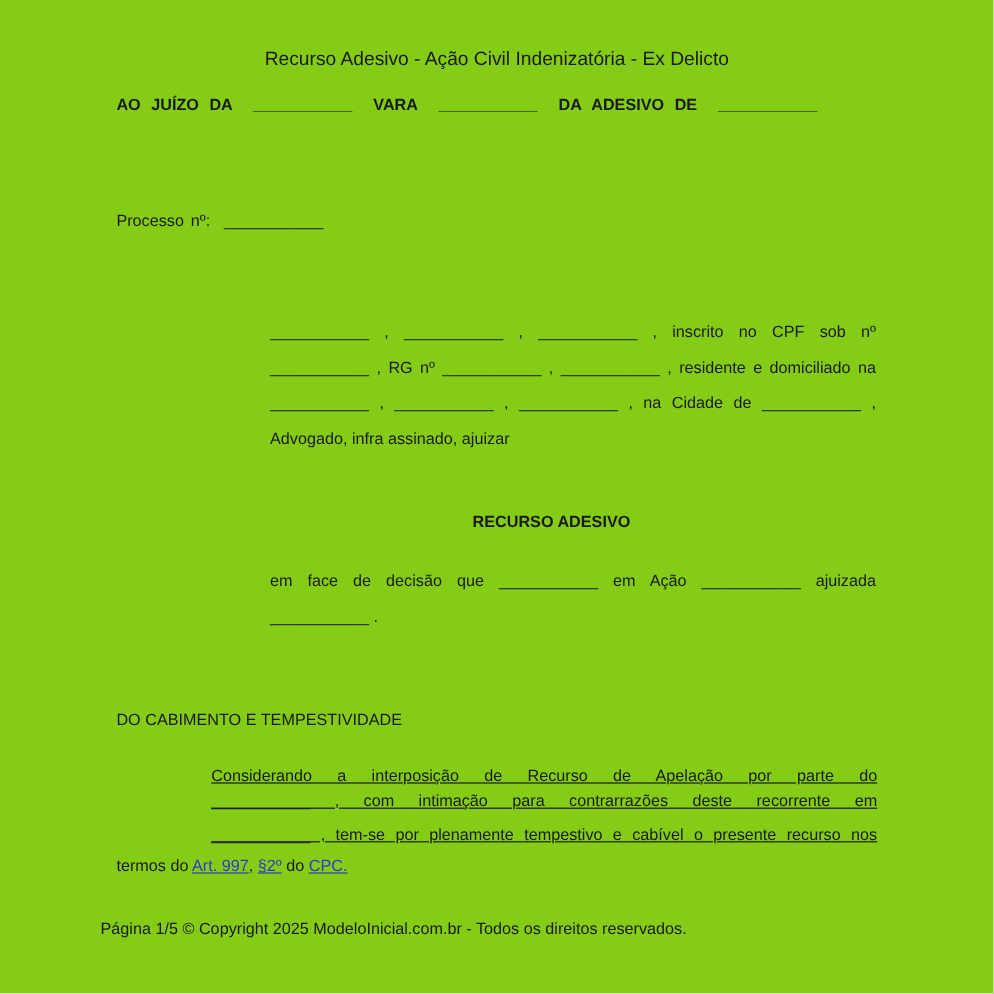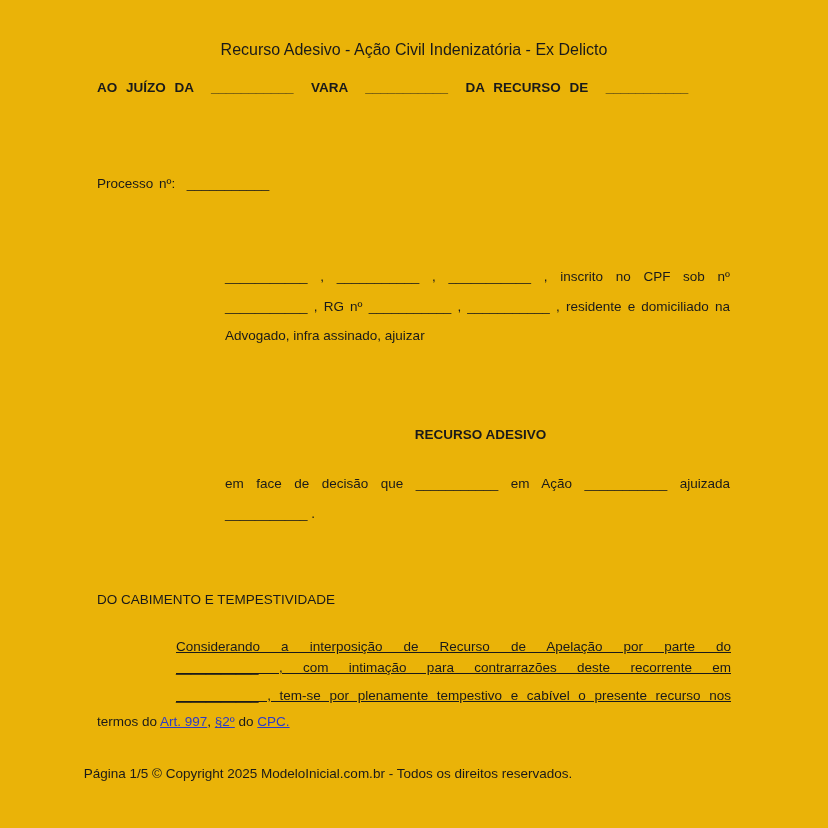--- a/index.html
+++ b/index.html
@@ -2,21 +2,21 @@
 <html style="--link-color: #2d3cc8; --text-color: #1a1a1a;"><head>
 <meta charset="utf-8">
 <style>
   :root { --link-color: #2d3cc8; --text-color: #1a1a1a; }
   * { box-sizing: border-box; }
   html, body { margin: 0; padding: 0; background: #ffffff; }
   .page {
     position: relative;
     width: 828px;
     height: 828px;
-    background: #eab308;
+    background: #84cc16;
     font-family: "Liberation Sans", sans-serif;
     color: var(--text-color);
     font-size: 13.5px;
     overflow: hidden;
     padding-left: 10px;
   }
   .doc-title {
     position: absolute;
     top: 41px; left: 0; width: 828px;
     text-align: center;
@@ -36,21 +36,21 @@
     white-space: pre-wrap;
     word-spacing: 2px;
   }
   .party-para {
     position: absolute;
     top: 262px; left: 225px; width: 505px;
   }
   .party-para .line, .decision-para .line { line-height: 29.5px; }
   .recurso-heading {
     position: absolute;
-    top: 427px; left: 228px; width: 505px;
+    top: 427px; left: 207px; width: 505px;
     text-align: center;
     font-weight: 700;
   }
   .decision-para {
     position: absolute;
     top: 469px; left: 225px; width: 505px;
   }
   .section-heading {
     position: absolute;
     top: 592px; left: 97px;
@@ -82,27 +82,28 @@
     text-align: center;
   }
 </style>
 </head>
 <body>
 
 <div class="page">
 
   <div class="doc-title">Recurso Adesivo - Ação Civil Indenizatória - Ex Delicto</div>
 
-  <div class="court-line">AO JUÍZO DA  ___________  VARA  ___________  DA RECURSO DE  ___________</div>
+  <div class="court-line">AO JUÍZO DA  ___________  VARA  ___________  DA ADESIVO DE  ___________</div>
 
   <div class="processo-line">Processo nº:  ___________</div>
 
   <div class="party-para">
       <div class="line just">___________ , ___________ , ___________ , inscrito no CPF sob nº</div>
       <div class="line just">___________ , RG nº ___________ , ___________ , residente e domiciliado na</div>
+      <div class="line just">___________ , ___________ , ___________ , na Cidade de ___________ ,</div>
       <div class="line">Advogado, infra assinado, ajuizar</div>
     </div>
 
   <div class="recurso-heading">RECURSO ADESIVO</div>
 
   <div class="decision-para">
       <div class="line just">em face de decisão que ___________ em Ação ___________ ajuizada</div>
       <div class="line">___________ .</div>
     </div>
 

